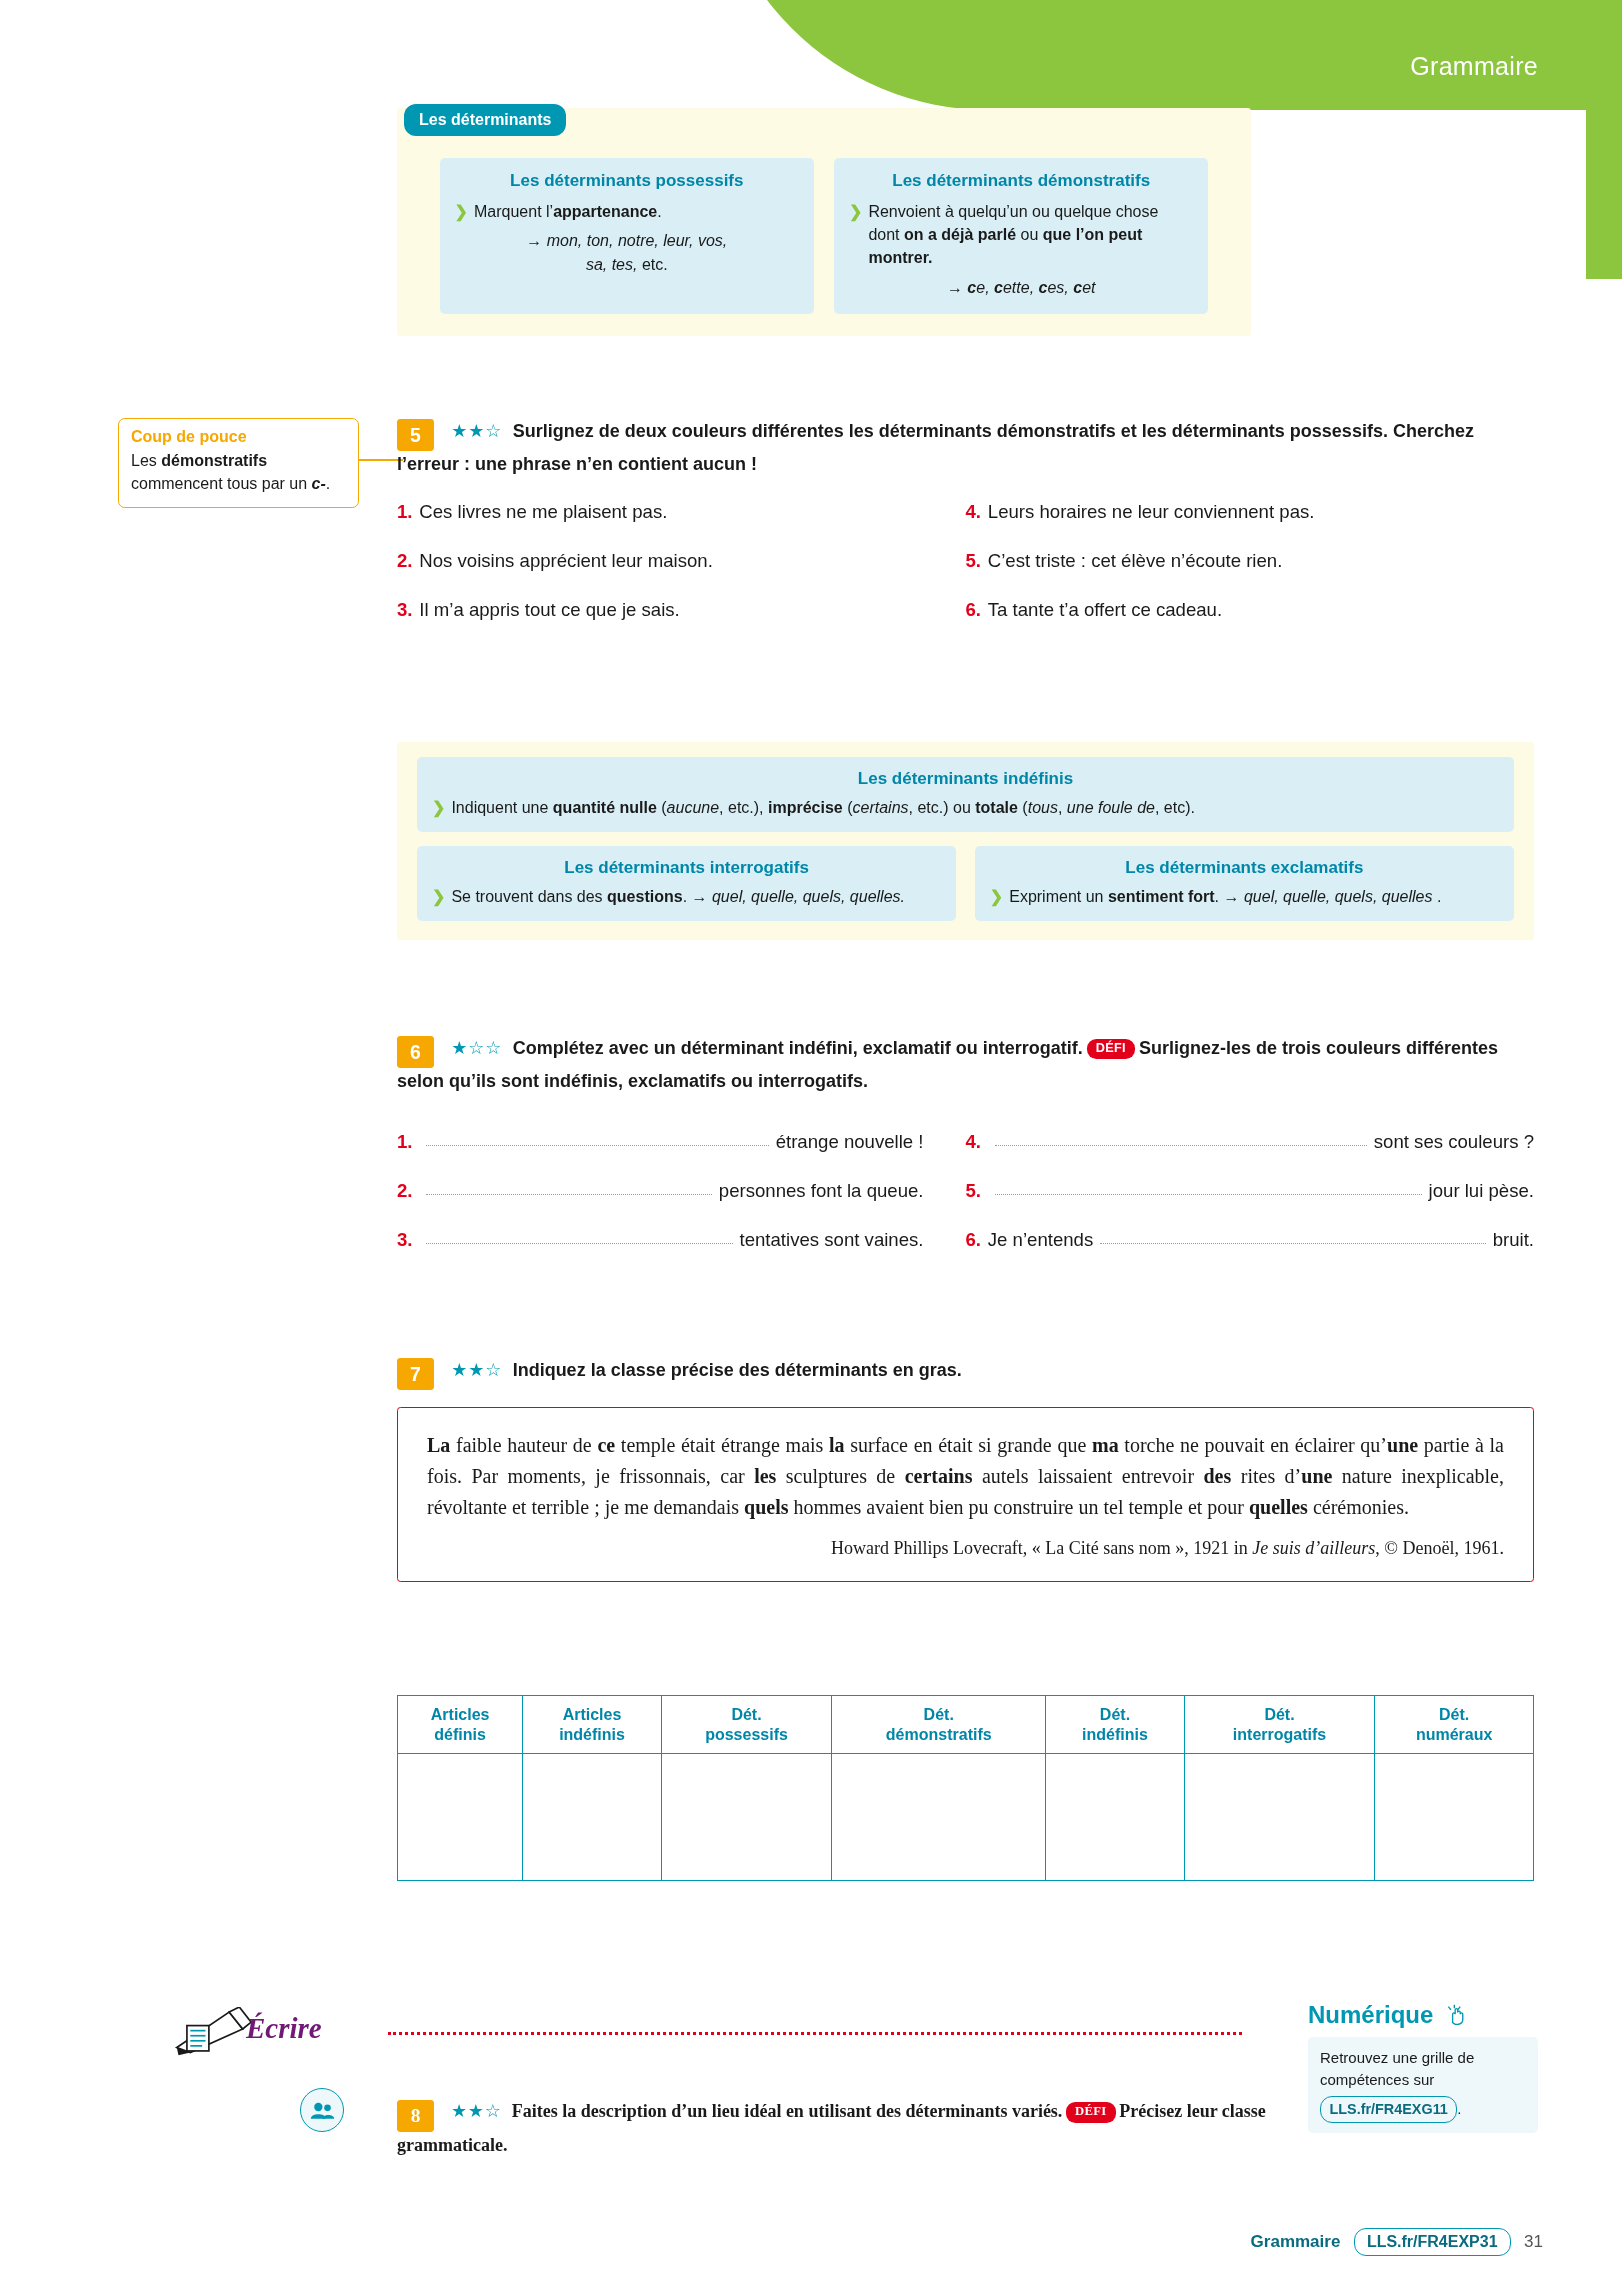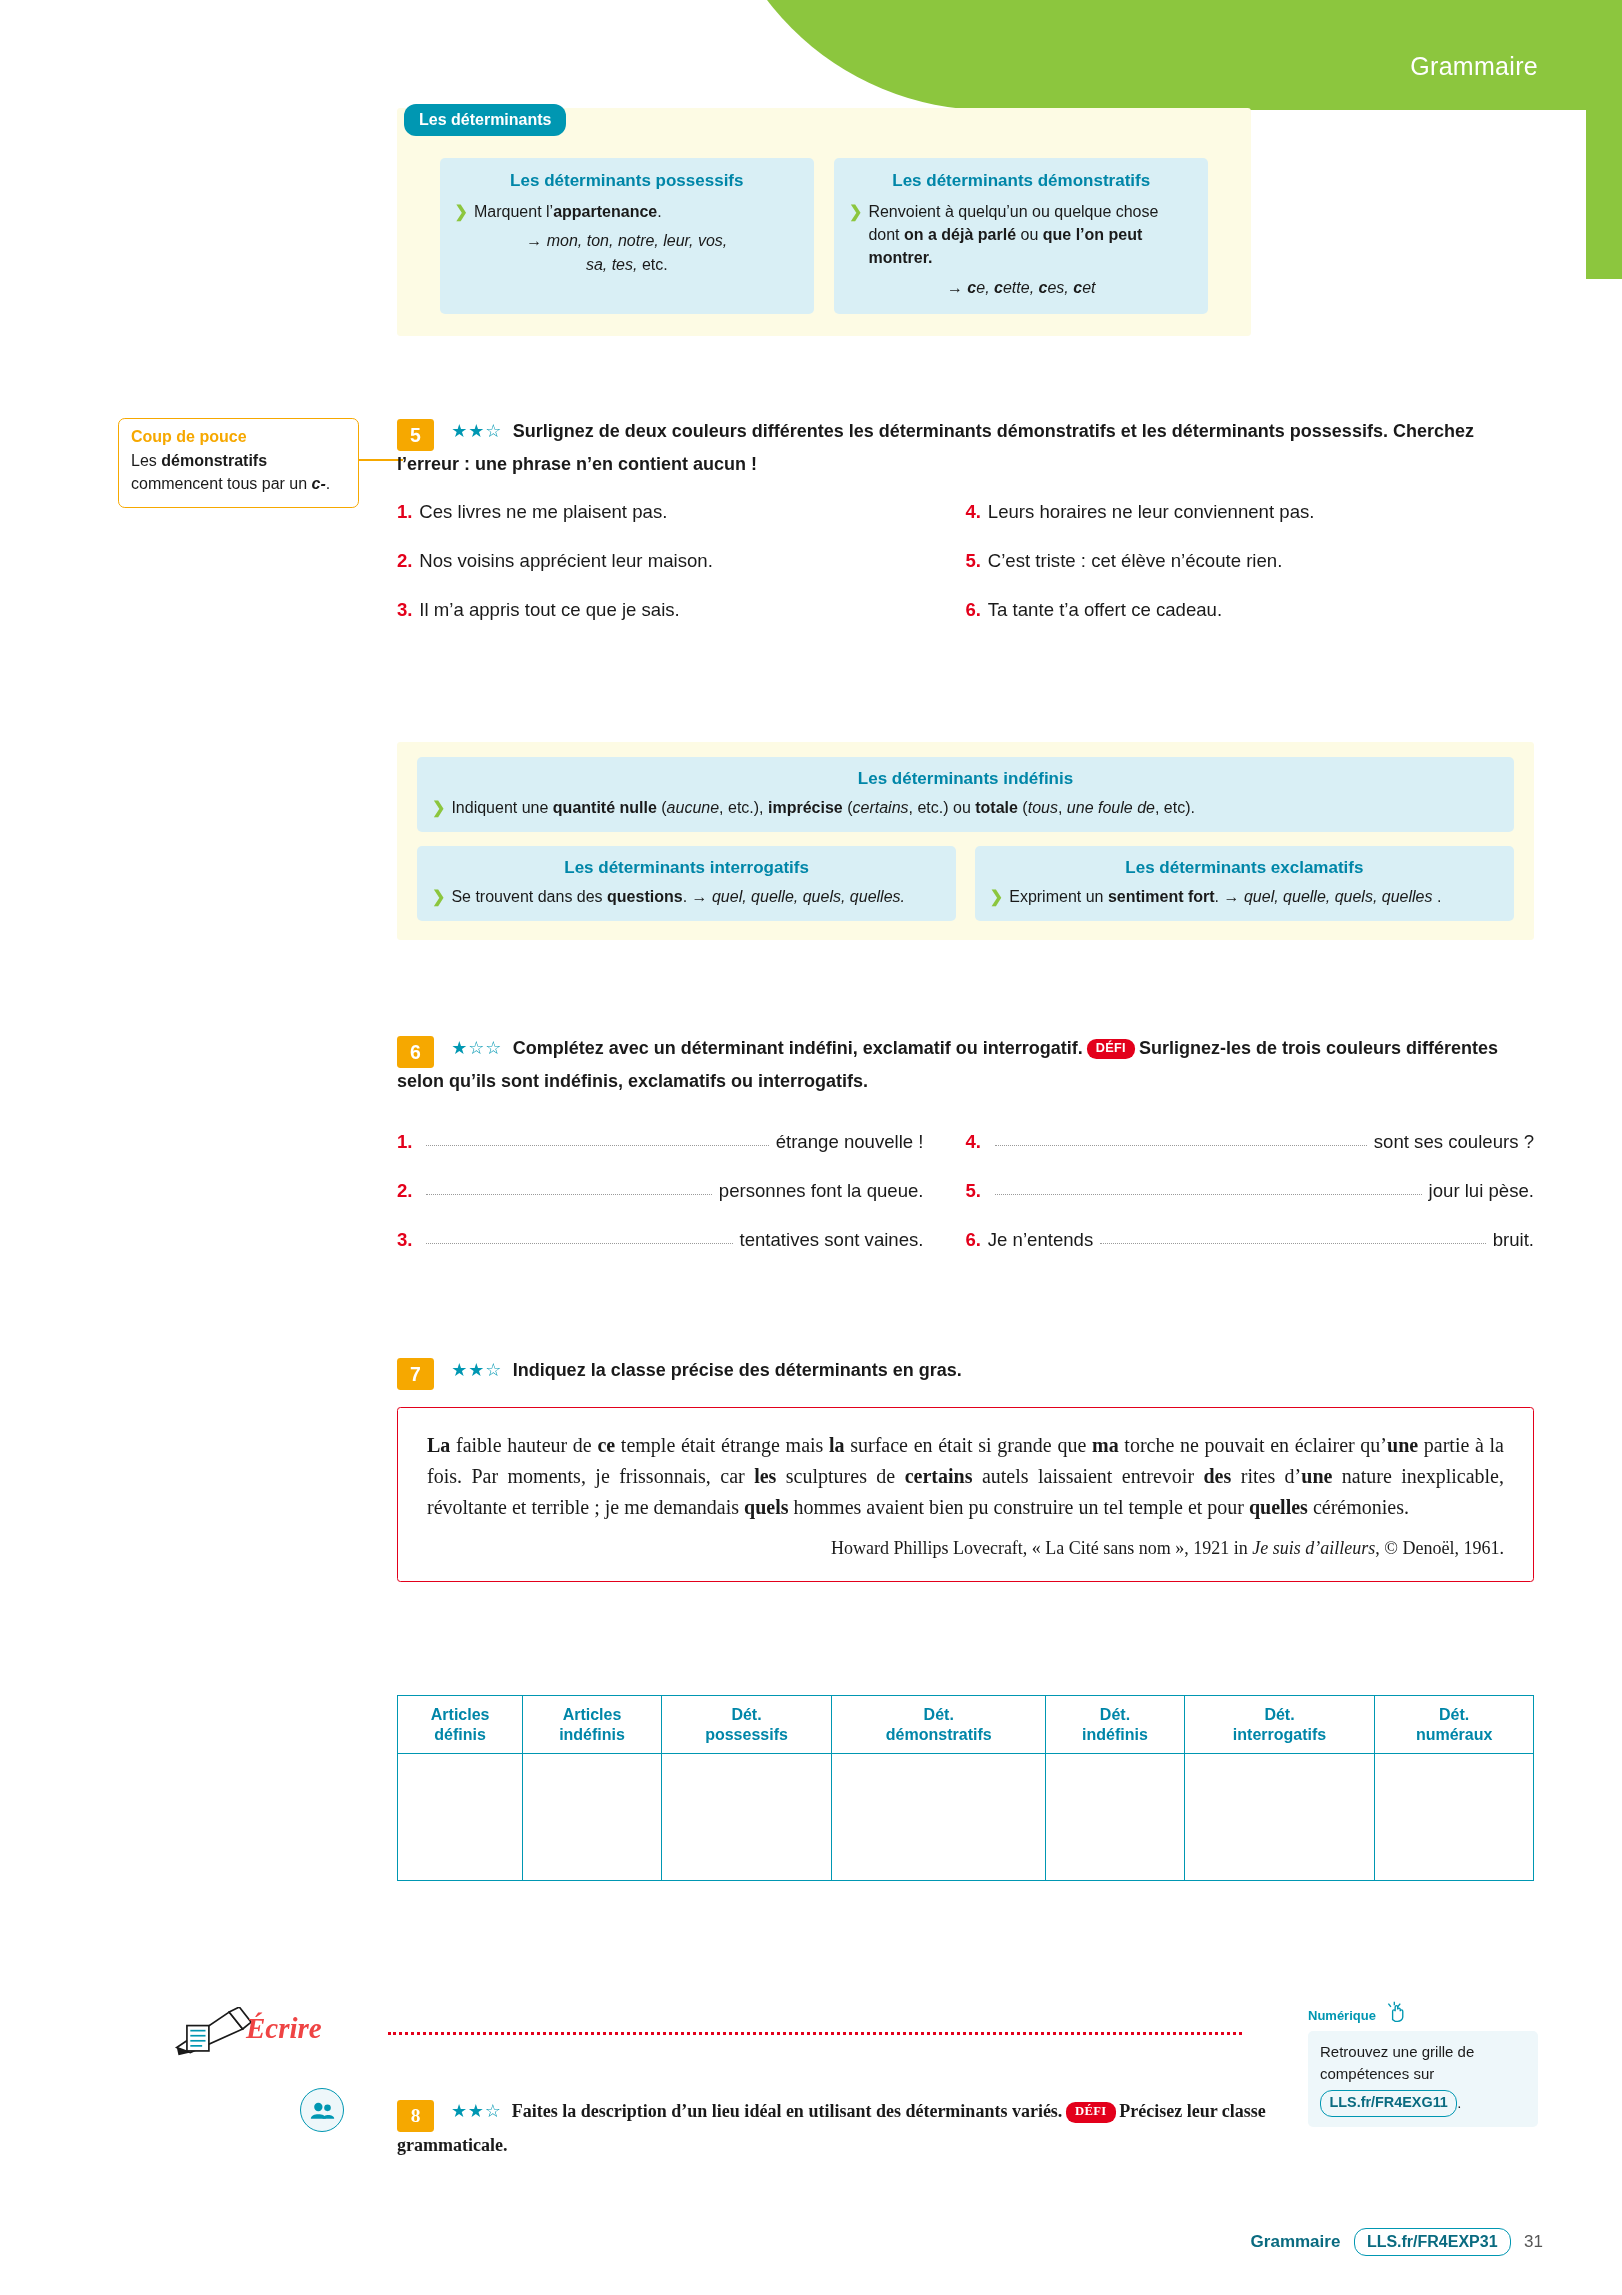--- a/index.html
+++ b/index.html
@@ -244,21 +244,21 @@
   table.grid td {
     border: 1.7px solid #0097b2;
     height: 127px;
   }
 
   
   .ecrire-band { position: absolute; left: 161px; top: 2007px; width: 1378px; height: 51px; }
   .ecrire-label {
     position: absolute;
     left: 85px; top: 5px;
-    color: #ef4444;
+    color: #701a75;
     font-size: 29px;
     font-style: italic;
     font-weight: bold;
     font-family: "Liberation Serif", serif;
   }
   .dotline {
     position: absolute;
     left: 227px; top: 25px;
     width: 854px;
     border-bottom: 3.4px dotted #e3001b;
@@ -267,21 +267,21 @@
 
   .numerique {
     position: absolute;
     right: 85px; top: 2001px;
     width: 230px;
     text-align: left;
   }
   .numerique .ntitle {
     color: #0097b2;
     font-weight: bold;
-    font-size: 13px;
+    font-size: 24px;
     margin-bottom: 5px;
   }
   .numerique .nbox {
     background: #eef7fa;
     border-radius: 5px;
     padding: 10px 12px;
     font-size: 15px;
     line-height: 1.45;
   }
   .code-pill {

